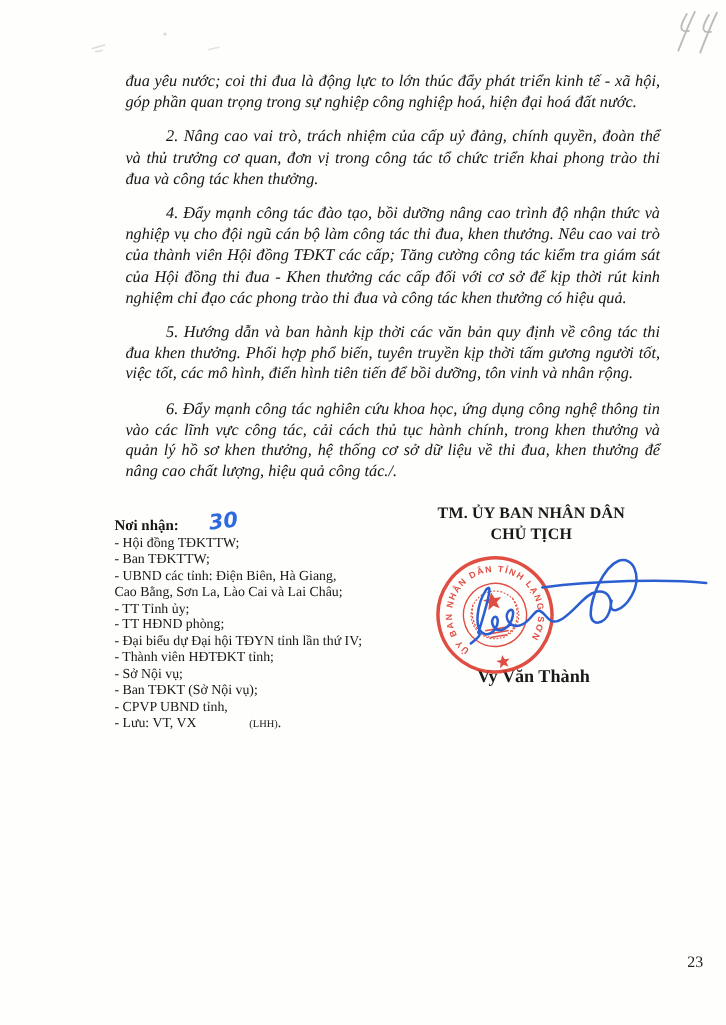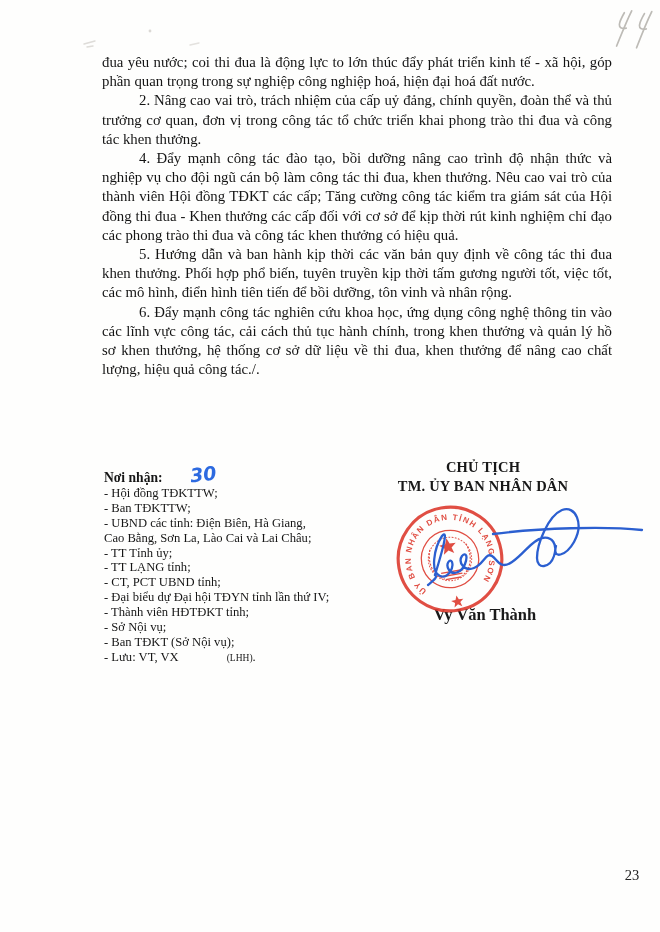--- a/index.html
+++ b/index.html
@@ -7,21 +7,21 @@
     position:relative;width:660px;height:932px;background:#fefefd;
     font-family:"Liberation Serif","DejaVu Serif",serif;color:#1b1b1b;
     overflow:hidden;
   }
   
   .body-text{
     position:absolute;left:102px;top:53px;width:510px;
     font-size:14.8px;line-height:19.2px;text-align:justify;
     color:#141414;
   }
-  .body-text p{margin:0;text-indent:37px;}
+  .body-text p{margin:12px;text-indent:37px;font-style:italic;}
   .body-text p.continuation{text-indent:0;}
   
   .sign-head{
     position:absolute;left:343px;top:458px;width:280px;text-align:center;
     font-weight:bold;font-size:14.5px;line-height:18.5px;color:#181818;
     letter-spacing:.2px;
   }
   
   .recipients{
     position:absolute;left:104px;top:471px;width:300px;
@@ -72,40 +72,40 @@
 
   <div class="body-text">
     <p class="continuation">đua yêu nước; coi thi đua là động lực to lớn thúc đẩy phát triển kinh tế - xã hội, góp phần quan trọng trong sự nghiệp công nghiệp hoá, hiện đại hoá đất nước.</p>
     <p>2. Nâng cao vai trò, trách nhiệm của cấp uỷ đảng, chính quyền, đoàn thể và thủ trưởng cơ quan, đơn vị trong công tác tổ chức triển khai phong trào thi đua và công tác khen thưởng.</p>
     <p>4. Đẩy mạnh công tác đào tạo, bồi dưỡng nâng cao trình độ nhận thức và nghiệp vụ cho đội ngũ cán bộ làm công tác thi đua, khen thưởng. Nêu cao vai trò của thành viên Hội đồng TĐKT các cấp; Tăng cường công tác kiểm tra giám sát của Hội đồng thi đua - Khen thưởng các cấp đối với cơ sở để kịp thời rút kinh nghiệm chỉ đạo các phong trào thi đua và công tác khen thưởng có hiệu quả.</p>
     <p>5. Hướng dẫn và ban hành kịp thời các văn bản quy định về công tác thi đua khen thưởng. Phối hợp phổ biến, tuyên truyền kịp thời tấm gương người tốt, việc tốt, các mô hình, điển hình tiên tiến để bồi dưỡng, tôn vinh và nhân rộng.</p>
     <p>6. Đẩy mạnh công tác nghiên cứu khoa học, ứng dụng công nghệ thông tin vào các lĩnh vực công tác, cải cách thủ tục hành chính, trong khen thưởng và quản lý hồ sơ khen thưởng, hệ thống cơ sở dữ liệu về thi đua, khen thưởng để nâng cao chất lượng, hiệu quả công tác./.</p>
   </div>
 
   <div class="sign-head">
+    <div>TM. ỦY BAN NHÂN DÂN</div>
     <div>CHỦ TỊCH</div>
-    <div>TM. ỦY BAN NHÂN DÂN</div>
   </div>
 
   <div class="recipients">
     <div style="position:relative;">
       <span class="label">Nơi nhận:</span>
       <span class="hand-30">30</span>
     </div>
     <div class="item">- Hội đồng TĐKTTW;</div>
     <div class="item">- Ban TĐKTTW;</div>
     <div class="item">- UBND các tỉnh: Điện Biên, Hà Giang,</div>
     <div class="item">Cao Bằng, Sơn La, Lào Cai và Lai Châu;</div>
     <div class="item">- TT Tỉnh ủy;</div>
-    <div class="item">- TT LẠNG tỉnh;</div>
-    <div class="item">- CT, PCT UBND tỉnh;</div>
+    <div class="item">- TT HĐND phòng;</div>
     <div class="item">- Đại biểu dự Đại hội TĐYN tỉnh lần thứ IV;</div>
     <div class="item">- Thành viên HĐTĐKT tỉnh;</div>
     <div class="item">- Sở Nội vụ;</div>
     <div class="item">- Ban TĐKT (Sở Nội vụ);</div>
+    <div class="item">- CPVP UBND tỉnh,</div>
     <div class="item"><span>- Lưu:  VT, VX</span><span class="small">(LHH)</span><span>.</span></div>
   </div>
 
   <div class="signer-name">Vy Văn Thành</div>
 
   <svg class="seal-wrap" viewBox="0 0 160 160">
     <g transform="rotate(-10 80 80)" stroke="#dd3b2f" fill="none">
       <circle cx="80" cy="80" r="74" stroke-width="4.5"></circle>
       <circle cx="80" cy="80" r="41" stroke-width="1.8"></circle>
 

